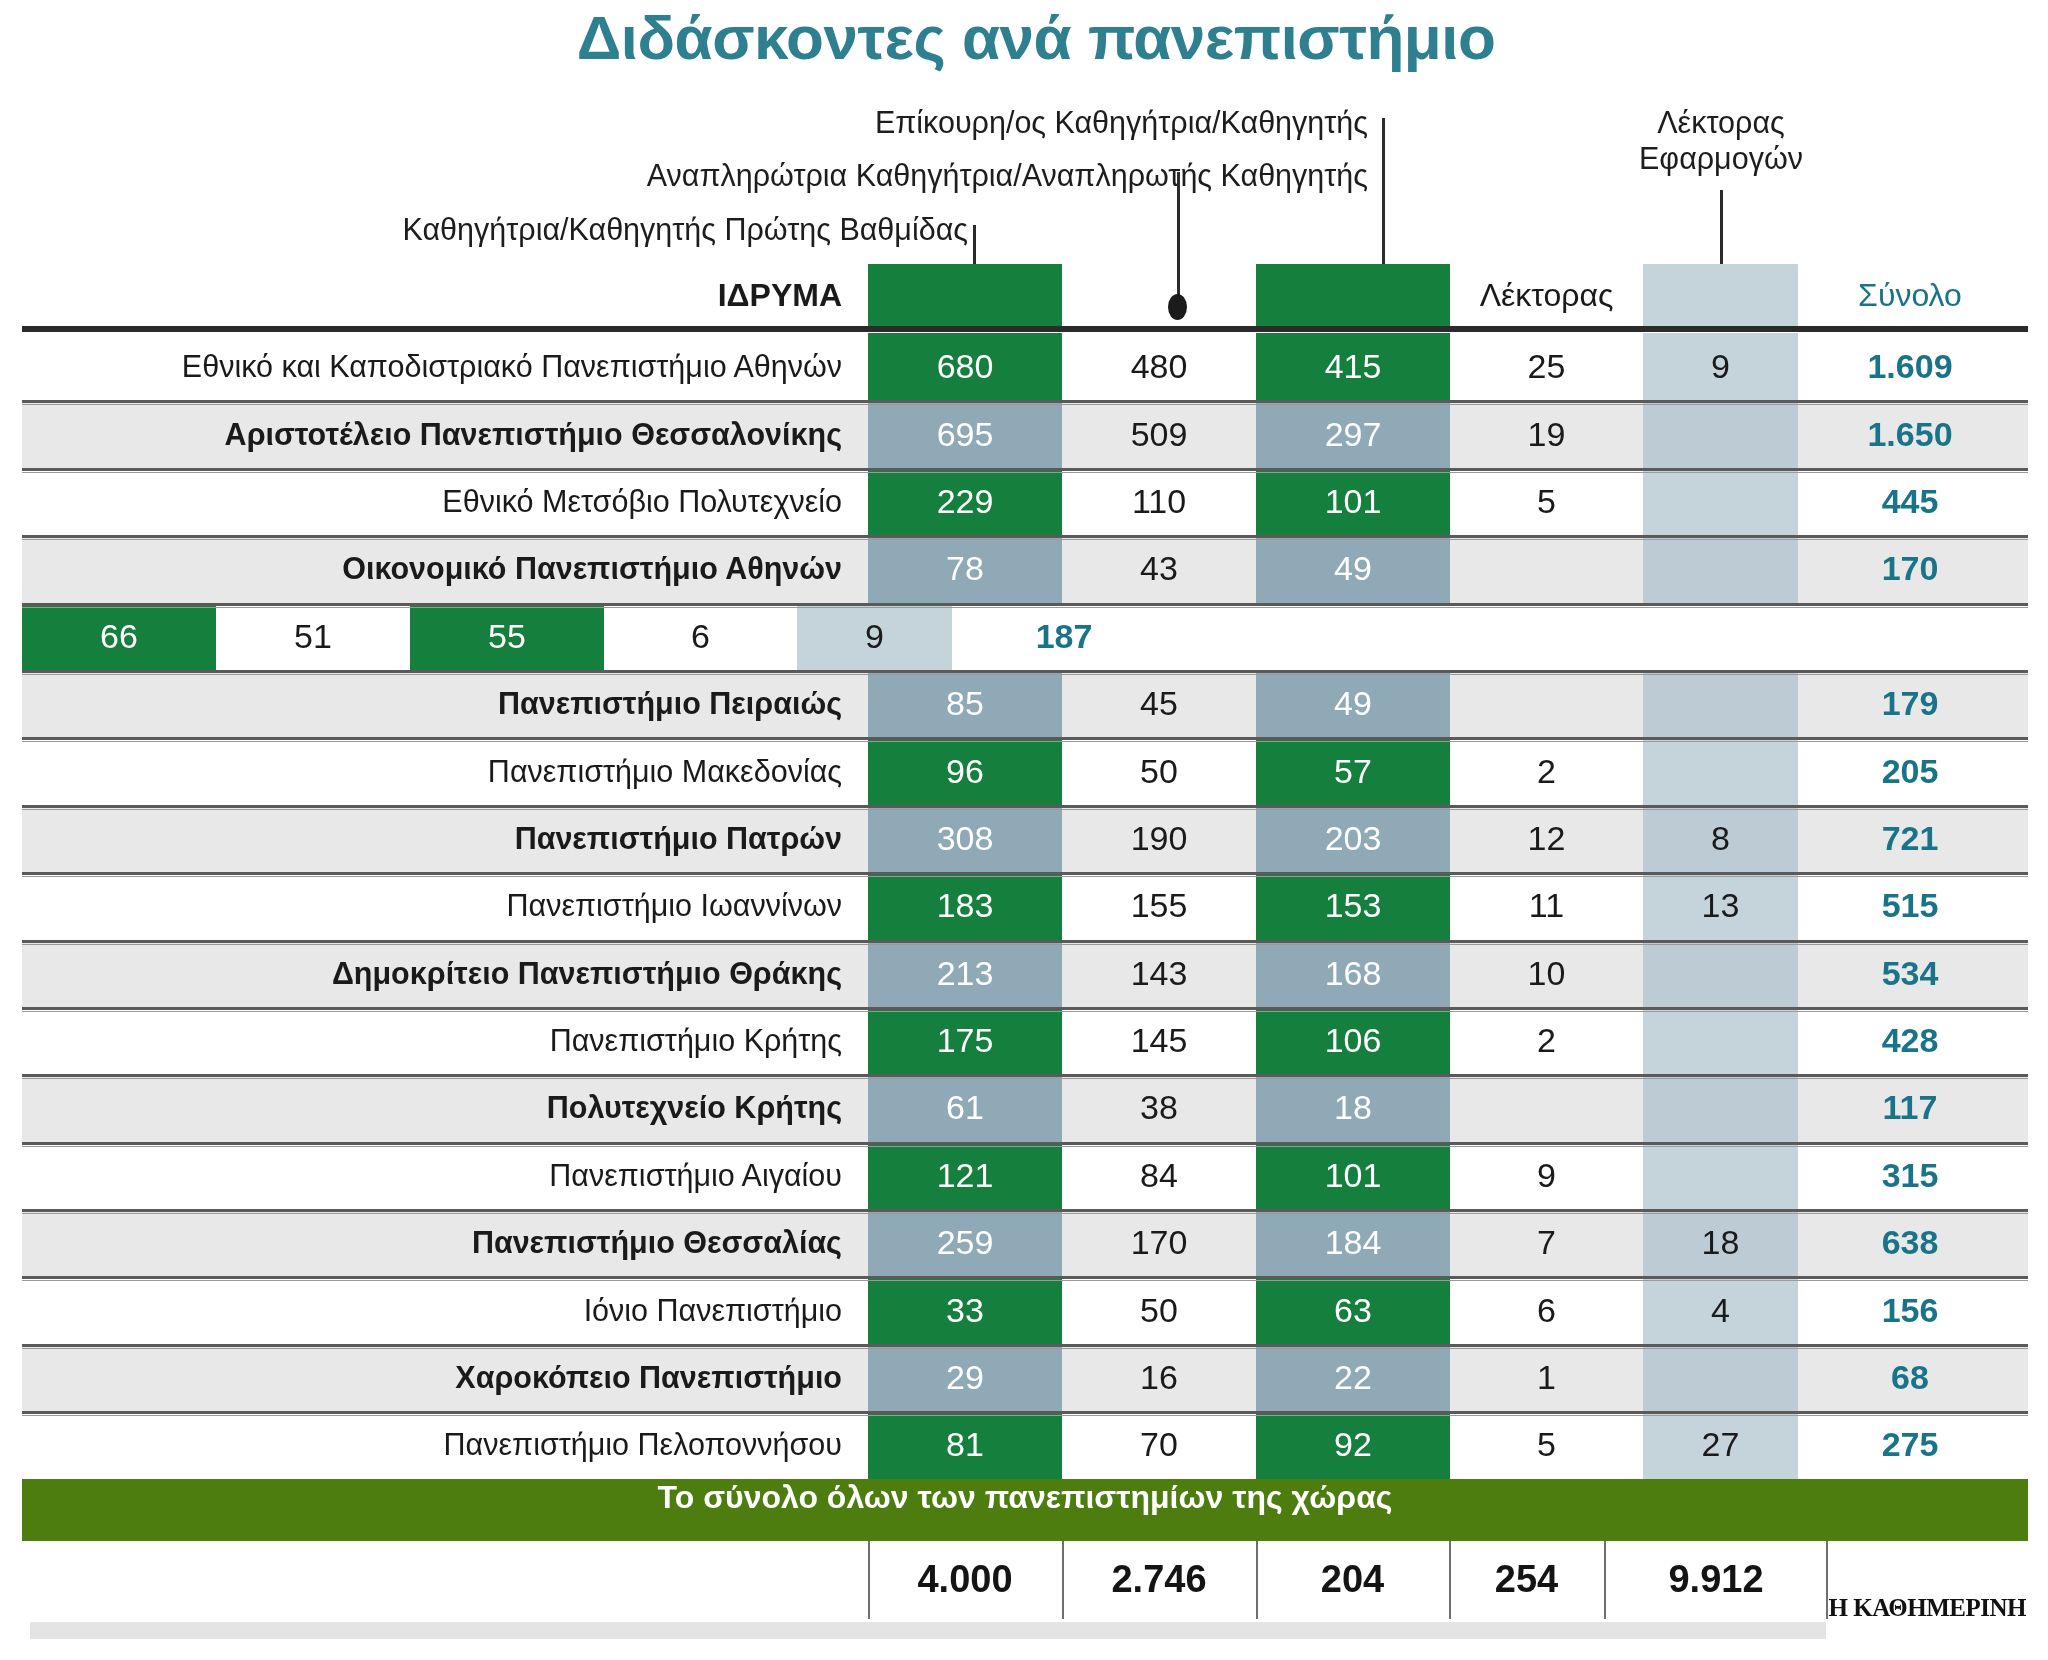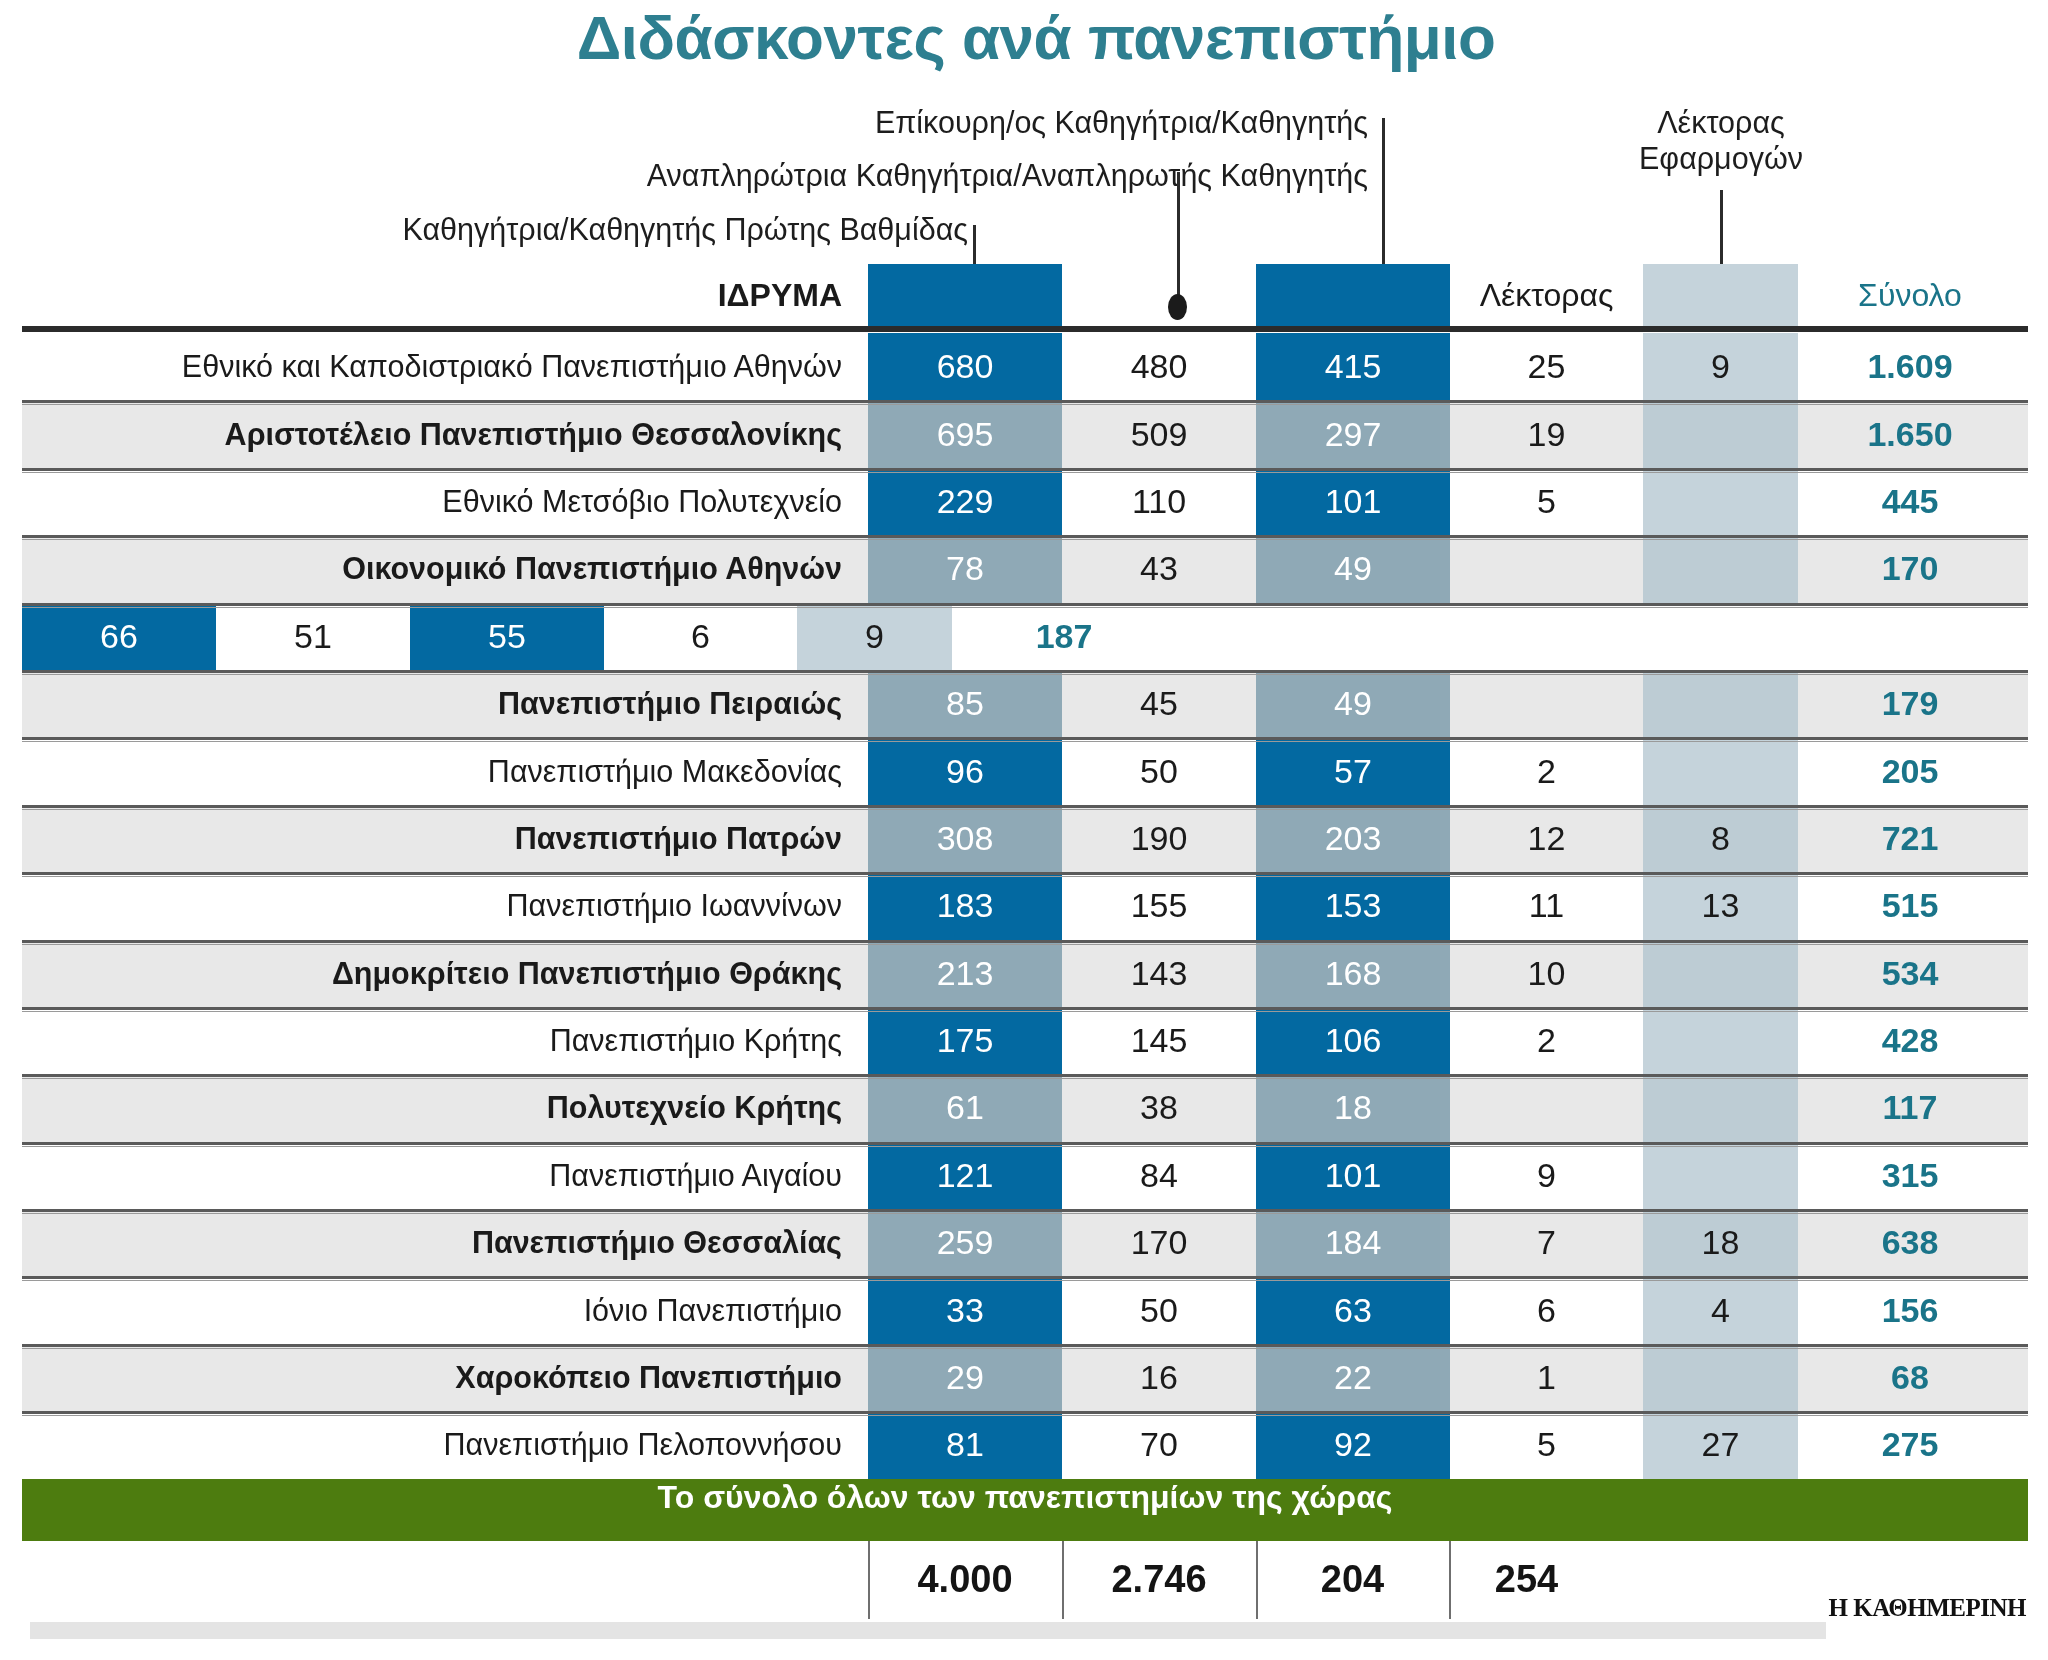--- a/index.html
+++ b/index.html
@@ -98,21 +98,21 @@
   .c-num {
     width: 194px;
     justify-content: center;
     font-size: 34px;
   }
   .c-num.w-lect   { width: 193px; }
   .c-num.w-lectap { width: 155px; }
   .c-num.w-total  { width: 224px; }
 
   
-  .tint-dark  { background: #0369a1; color: #ffffff; }
+  .tint-dark  { background: #15803d; color: #ffffff; }
   .tint-light { background: #c5d3db; color: #1a1a1a; }
 
   .row.alt .tint-dark  { background: #8fa9b6; }
   .row.alt .tint-light { background: #bdccd4; }
 
   .row.alt { background: #e8e8e8; }
   .row.alt .c-name { font-weight: 700; }
 
   .c-total { color: #1a7489; font-weight: 700; }
 
@@ -419,19 +419,20 @@
     <div class="summary-bar">
       <span class="summary-bar-label">Το σύνολο όλων των πανεπιστημίων της χώρας</span>
     </div>
 
     <div class="totals-row">
       <div class="cell c-name"></div>
       <div class="cell c-num">4.000</div>
       <div class="cell c-num">2.746</div>
       <div class="cell c-num w-lect">204</div>
       <div class="cell c-num w-lectap">254</div>
+      <div class="cell c-num w-total last-div">9.912</div>
     </div>
   </div>
 
   <div class="footer-bar"></div>
   <div class="brand">Η ΚΑΘΗΜΕΡΙΝΗ</div>
 
 </div>
 
 </body></html>

